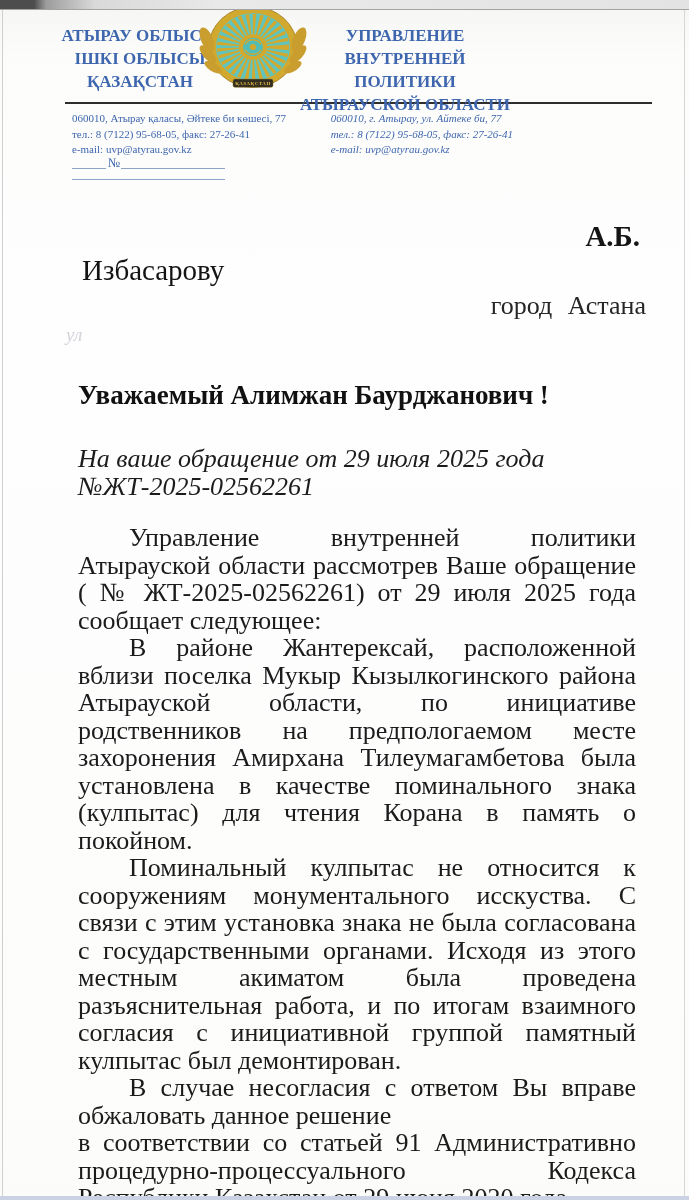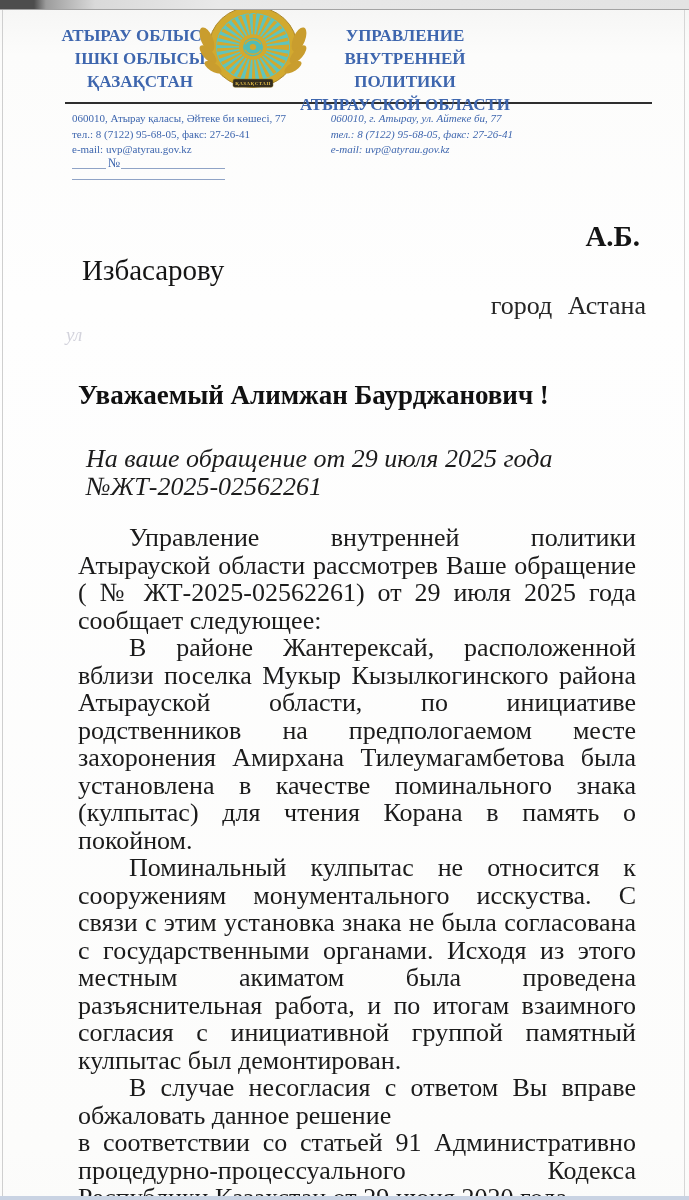--- a/index.html
+++ b/index.html
@@ -31,21 +31,21 @@
   .nl3{left:72px;top:179px;width:153px;}
   .num-sign{position:absolute;left:108px;top:155px;color:#3e66ae;font-size:13px;}
   
   .initials{position:absolute;top:220px;right:49px;font-weight:bold;font-size:29px;color:#141414;}
   .surname{position:absolute;top:254px;left:82px;font-weight:normal;font-size:29px;color:#141414;}
   .city{position:absolute;top:291px;right:43px;font-size:26px;color:#262626;word-spacing:9px;}
   .remnant{position:absolute;top:324px;left:66px;font-style:italic;font-size:19px;color:#d3d3dc;}
   
   .salutation{position:absolute;top:380px;left:78px;width:558px;
               font-weight:bold;font-size:27px;color:#111;}
-  .reference{position:absolute;top:445px;left:86px;font-style:italic;font-size:26px;
+  .reference{position:absolute;top:445px;left:78px;font-style:italic;font-size:26px;
              line-height:28px;color:#1c1c1c;font-family:Liberation Serif, serif;}
   .body-text{position:absolute;top:524px;left:78px;width:558px;font-size:26px;
              line-height:27.5px;color:#1b1b1b;}
   .body-text p{margin:0;text-align:justify;text-indent:51px;}
   .body-text p.no-indent{text-indent:0;}
 </style>
 </head>
 <body>
 
 <div class="page">

